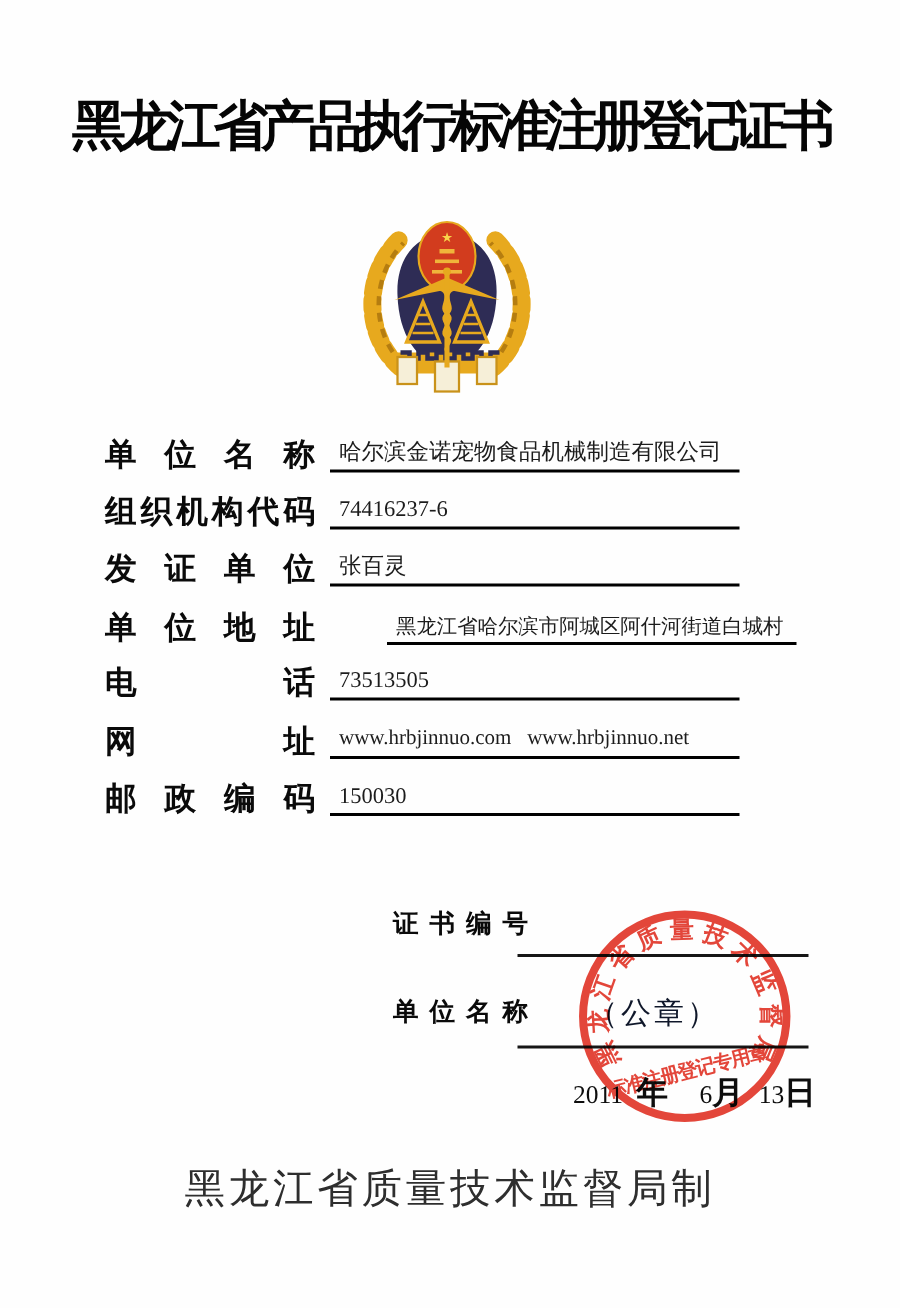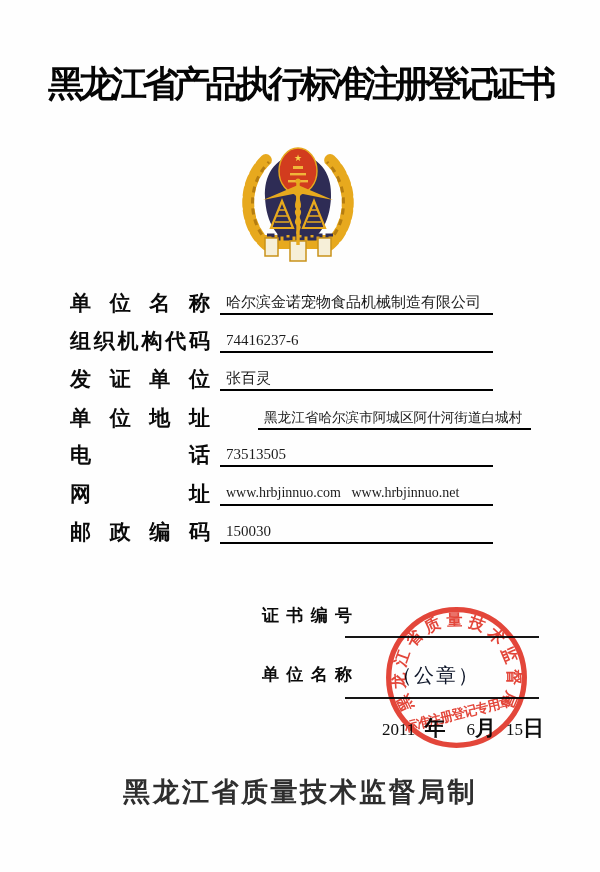--- a/index.html
+++ b/index.html
@@ -61,21 +61,21 @@
   #date-yunit{margin-right:21px}
   #date-munit{margin-right:10px}
   
   #seal{
     position:absolute;left:379px;top:600px;width:155px;height:155px;
     mix-blend-mode:multiply;opacity:.93;
   }
   
   #footer{
     position:absolute;top:774px;left:0;width:600px;text-align:center;
-    font-size:27px;letter-spacing:2.5px;color:#2e2e2e;font-weight:700;
+    font-size:27px;letter-spacing:2.5px;color:#2e2e2e;font-weight:400;
     white-space:nowrap;
   }
 </style>
 </head>
 <body>
 
 <div id="page">
 
   <div id="title">黑龙江省产品执行标准注册登记证书</div>
 
@@ -149,21 +149,21 @@
 
   <div class="c-label" id="issuer-label">单位名称</div>
   <div id="issuer-value">（公章）</div>
   <div class="c-line" id="issuer-line"></div>
 
   <div id="date-row">
     <span class="num" id="date-year">2011</span>
     <span class="unit" id="date-yunit">年</span>
     <span class="num">6</span>
     <span class="unit" id="date-munit">月</span>
-    <span class="num">15</span>
+    <span class="num">13</span>
     <span class="unit">日</span>
   </div>
 
   <svg id="seal" viewBox="-80 -80 160 160">
     <circle cx="0" cy="0" r="70" fill="none" stroke="#e2382b" stroke-width="5.5"></circle>
     <defs>
       <path id="sealArc" d="M -44.2,31 A 54,54 0 1 1 44.2,31" fill="none"></path>
     </defs>
     <text font-size="16.5" font-weight="700" fill="#e2382b" style="font-family:&quot;Liberation Serif&quot;,&quot;DejaVu Serif&quot;,serif">
       <textPath href="#sealArc" startOffset="0" textLength="232" lengthAdjust="spacing">黑龙江省质量技术监督局</textPath>

